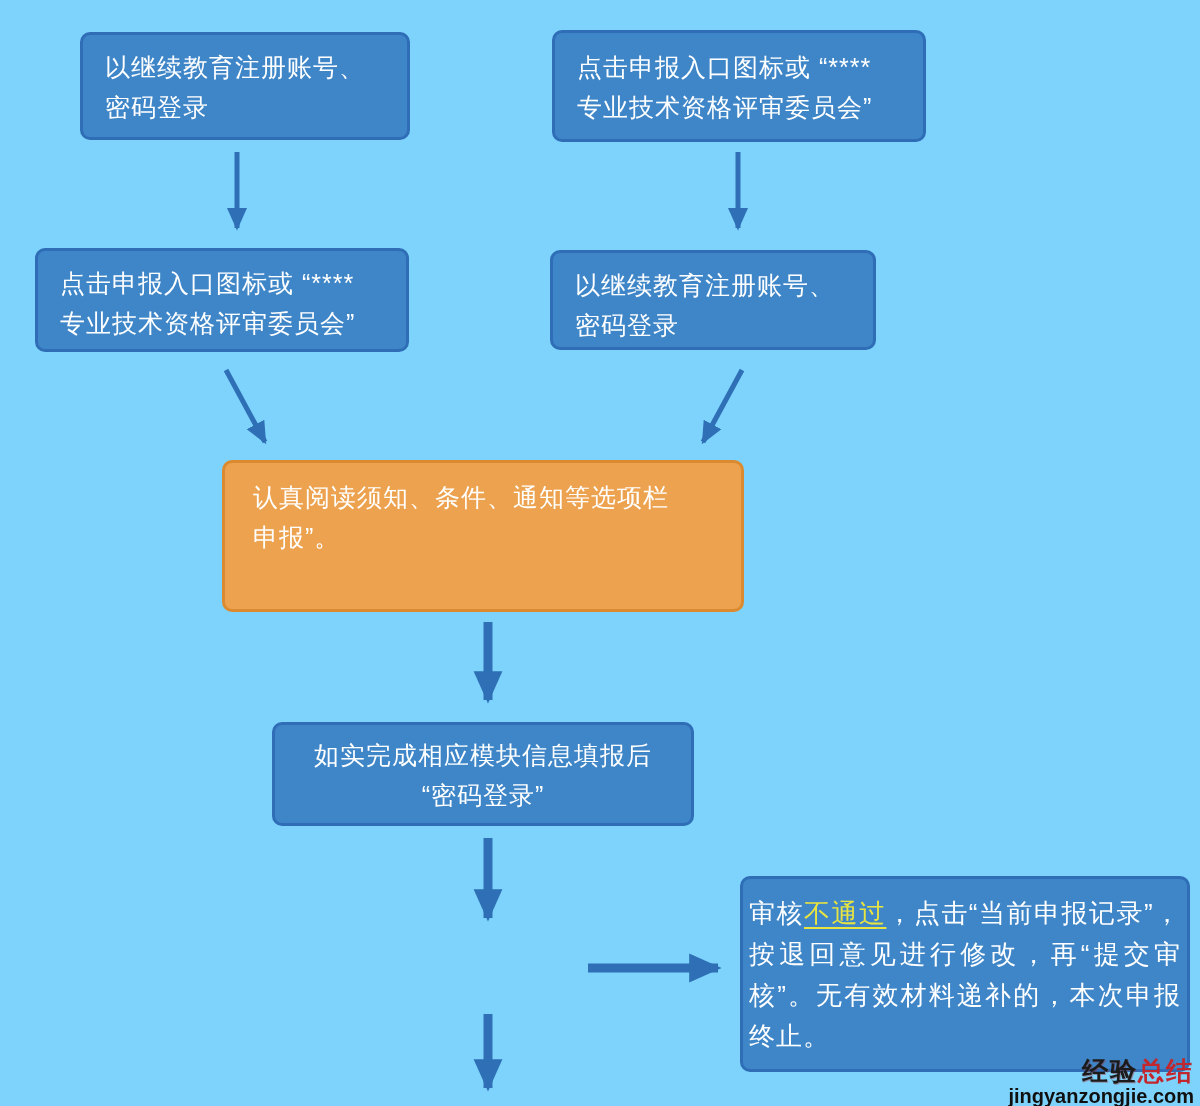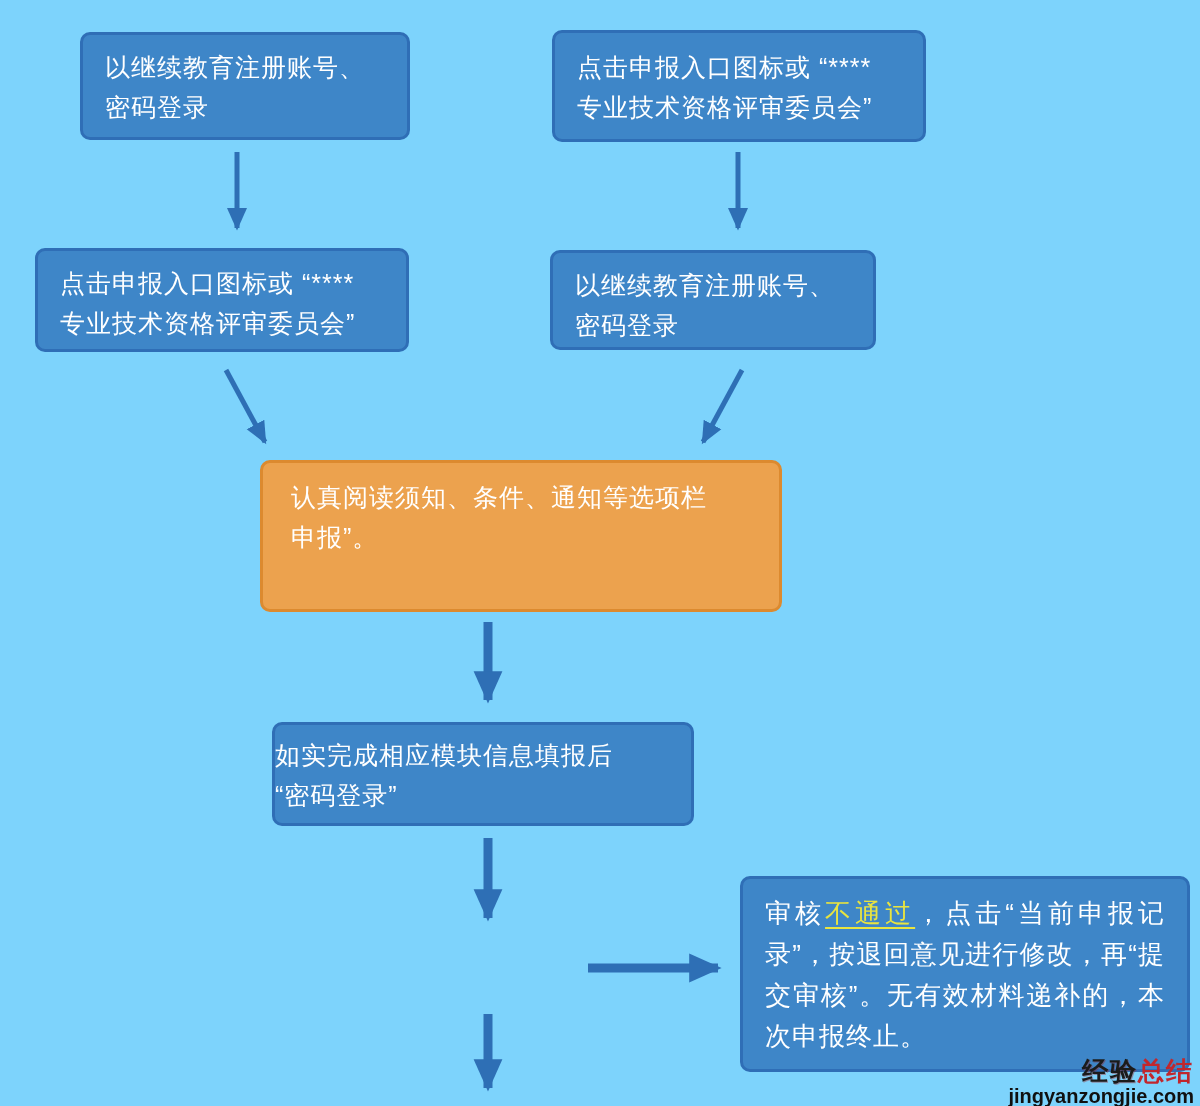--- a/index.html
+++ b/index.html
@@ -23,24 +23,23 @@
     font-weight:500;
     letter-spacing:1px;
   }
   .node.blue{
     background:var(--node-blue,#3e86c8);
     border:3px solid var(--node-blue-border,#2f6eb6);
   }
   .node.orange{
     background:var(--node-orange,#eca24e);
     border:3px solid var(--node-orange-border,#dc8a2f);
-    margin-left:38px;
   }
   .pad-left{padding:12px 22px;text-align:left;}
-  .pad-center{}
+  .pad-center{text-align:center;}
   .arrow-layer{
     position:absolute;left:0;top:0;width:1200px;height:1106px;
     pointer-events:none;
   }
   .arrow{
     stroke:var(--arrow-blue,#2e6fb5);
     fill:none;
   }
   .arrow.thin{stroke-width:5;}
   .arrow.thick{stroke-width:9;}
@@ -119,21 +118,21 @@
     <div>认真阅读须知、条件、通知等选项栏</div>
     <div>申报”。</div>
   </div>
 
   <div class="node blue pad-center" style="left:272px;top:722px;width:422px;height:104px;padding-top:10px;">
     <div>如实完成相应模块信息填报后</div>
     <div>“密码登录”</div>
   </div>
 
 
-  <div class="node blue" style="left:740px;top:876px;width:450px;height:196px;padding:14px 22px;font-size:26px;line-height:41px;text-align:justify;">
+  <div class="node blue" style="left:740px;top:876px;width:450px;height:196px;padding:14px 6px;font-size:26px;line-height:41px;text-align:justify;">
     <span>审核</span><span class="hl">不通过</span><span>，点击“当前申报记录”，按退回意见进行修改，再“提交审核”。无有效材料递补的，本次申报终止。</span>
   </div>
 
   <div class="watermark">
     <div class="wm-brand"><span class="b1">经验</span><span class="b2">总结</span></div>
     <div class="wm-domain">jingyanzongjie.com</div>
   </div>
 
 </div>
 

